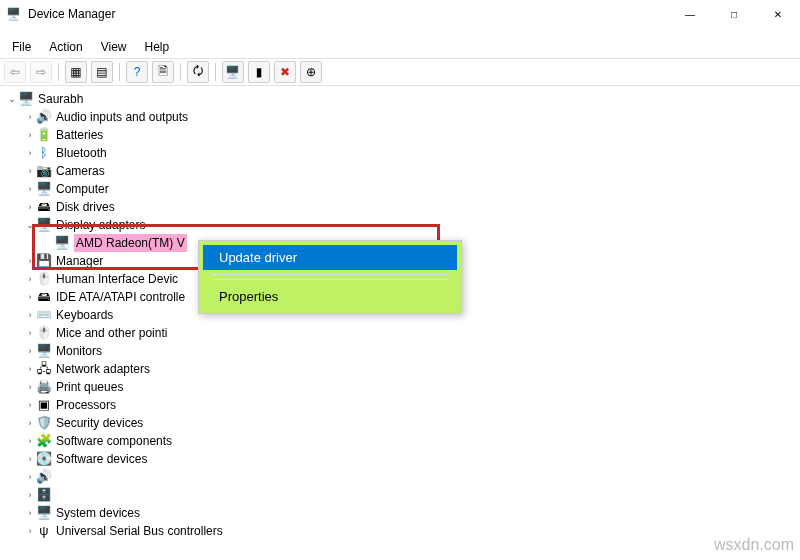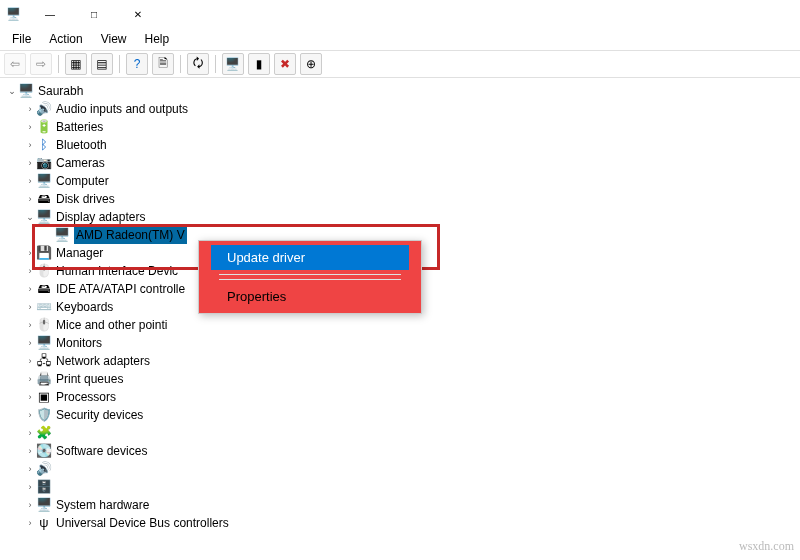--- a/index.html
+++ b/index.html
@@ -4,53 +4,54 @@
 <style>
 * { box-sizing: border-box; margin: 0; padding: 0; }
 body { font-family: "Segoe UI", Tahoma, sans-serif; font-size: 12px; background: #fff; color: #000; width: 800px; height: 560px; overflow: hidden; position: relative; }
 
 .titlebar { display: flex; align-items: center; height: 28px; padding-left: 6px; }
 .titlebar .app-icon { width: 16px; height: 16px; display: inline-flex; align-items: center; justify-content: center; margin-right: 6px; font-size: 12px; }
 .titlebar .title { flex: 1; font-size: 12px; }
 .win-controls { display: flex; }
 .win-controls .btn { width: 44px; height: 28px; display: flex; align-items: center; justify-content: center; font-family: "Segoe UI Symbol", sans-serif; font-size: 10px; }
 
-.menubar { display: flex; gap: 2px; padding: 2px 4px; font-size: 12px; }
+.menubar { display: flex; gap: 2px; padding: 2px 4px; font-size: 12px; margin-top: 8px; }
 .menubar .menu { padding: 2px 8px; }
 
 .toolbar { display: flex; align-items: center; gap: 4px; padding: 2px 4px; border-top: 1px solid #e0e0e0; border-bottom: 1px solid #e0e0e0; }
 .toolbar .tb-btn { width: 22px; height: 22px; display: flex; align-items: center; justify-content: center; border: 1px solid #ccc; background: #f6f6f6; border-radius: 2px; font-size: 12px; }
 .toolbar .tb-sep { width: 1px; height: 18px; background: #ccc; margin: 0 2px; }
 .toolbar .disabled { opacity: 0.5; }
 
 .tree { padding: 4px 0 4px 4px; overflow: auto; height: calc(560px - 28px - 22px - 28px); position: relative; }
 .node { display: flex; align-items: center; height: 18px; line-height: 18px; white-space: nowrap; }
 .exp { width: 12px; text-align: center; color: #555; font-size: 9px; user-select: none; }
 .icon { width: 16px; height: 16px; display: inline-flex; align-items: center; justify-content: center; margin-right: 4px; font-size: 13px; }
 .depth0 { padding-left: 2px; }
 .depth1 { padding-left: 20px; }
 .depth2 { padding-left: 38px; }
 .selected-row { background: #fff; }
-.selected-row .lbl { background: #0369a1; padding: 0 2px; }
+.selected-row .lbl { background: #f9a8d4; padding: 0 2px; }
 
 .highlight-box { position: absolute; border: 3px solid #c62828; pointer-events: none; }
 
-.context-menu { position: absolute; background: #ef4444; border: 1px solid #ccc; box-shadow: 2px 2px 8px rgba(0,0,0,0.25); padding: 4px 12px; font-size: 13px; width: 224px; z-index: 5; }
+.context-menu { position: absolute; background: #bef264; border: 1px solid #ccc; box-shadow: 2px 2px 8px rgba(0,0,0,0.25); padding: 4px 4px; font-size: 13px; width: 264px; z-index: 5; }
 .context-menu .cm-item { padding: 5px 16px; }
 .context-menu .cm-item.hl { background: #0078d4; color: #fff; }
 .context-menu .cm-sep { height: 1px; background: #e0e0e0; margin: 4px 8px; }
 .context-menu .bold { font-weight: 400; }
 
-.watermark { position: absolute; right: 6px; bottom: 6px; font-size: 12px; color: #bbb; font-family: Liberation Serif, serif; }
+.watermark { position: absolute; right: 6px; bottom: 6px; font-size: 16px; color: #bbb; }
 </style>
 </head>
 <body>
 
 <div class="titlebar">
   <span class="app-icon">🖥️</span>
+  <span class="title">Device Manager</span>
   <div class="win-controls">
     <div class="btn">—</div>
     <div class="btn">□</div>
     <div class="btn">✕</div>
   </div>
 </div>
 
 <div class="menubar">
   <div class="menu">File</div>
   <div class="menu">Action</div>
@@ -190,43 +191,44 @@
       <span class="lbl">Processors</span>
     </div>
     <div class="node depth1">
       <span class="exp">›</span>
       <span class="icon">🛡️</span>
       <span class="lbl">Security devices</span>
     </div>
     <div class="node depth1">
       <span class="exp">›</span>
       <span class="icon">🧩</span>
+      <span class="lbl">Software components</span>
     </div>
     <div class="node depth1">
       <span class="exp">›</span>
       <span class="icon">💽</span>
       <span class="lbl">Software devices</span>
     </div>
     <div class="node depth1">
       <span class="exp">›</span>
       <span class="icon">🔊</span>
     </div>
     <div class="node depth1">
       <span class="exp">›</span>
       <span class="icon">🗄️</span>
     </div>
     <div class="node depth1">
       <span class="exp">›</span>
       <span class="icon">🖥️</span>
-      <span class="lbl">System hardware</span>
+      <span class="lbl">System devices</span>
     </div>
     <div class="node depth1">
       <span class="exp">›</span>
       <span class="icon">ψ</span>
-      <span class="lbl">Universal Device Bus controllers</span>
+      <span class="lbl">Universal Serial Bus controllers</span>
     </div>
   </div>
 
 <div class="highlight-box" style="left:32px; top:224px; width:408px; height:46px;"></div>
 
 <div class="context-menu" style="left:198px; top:240px;">
   <div class="cm-item hl">Update driver</div>
   <div class="cm-sep"></div>
   <div class="cm-sep"></div>
   <div class="cm-item bold">Properties</div>

